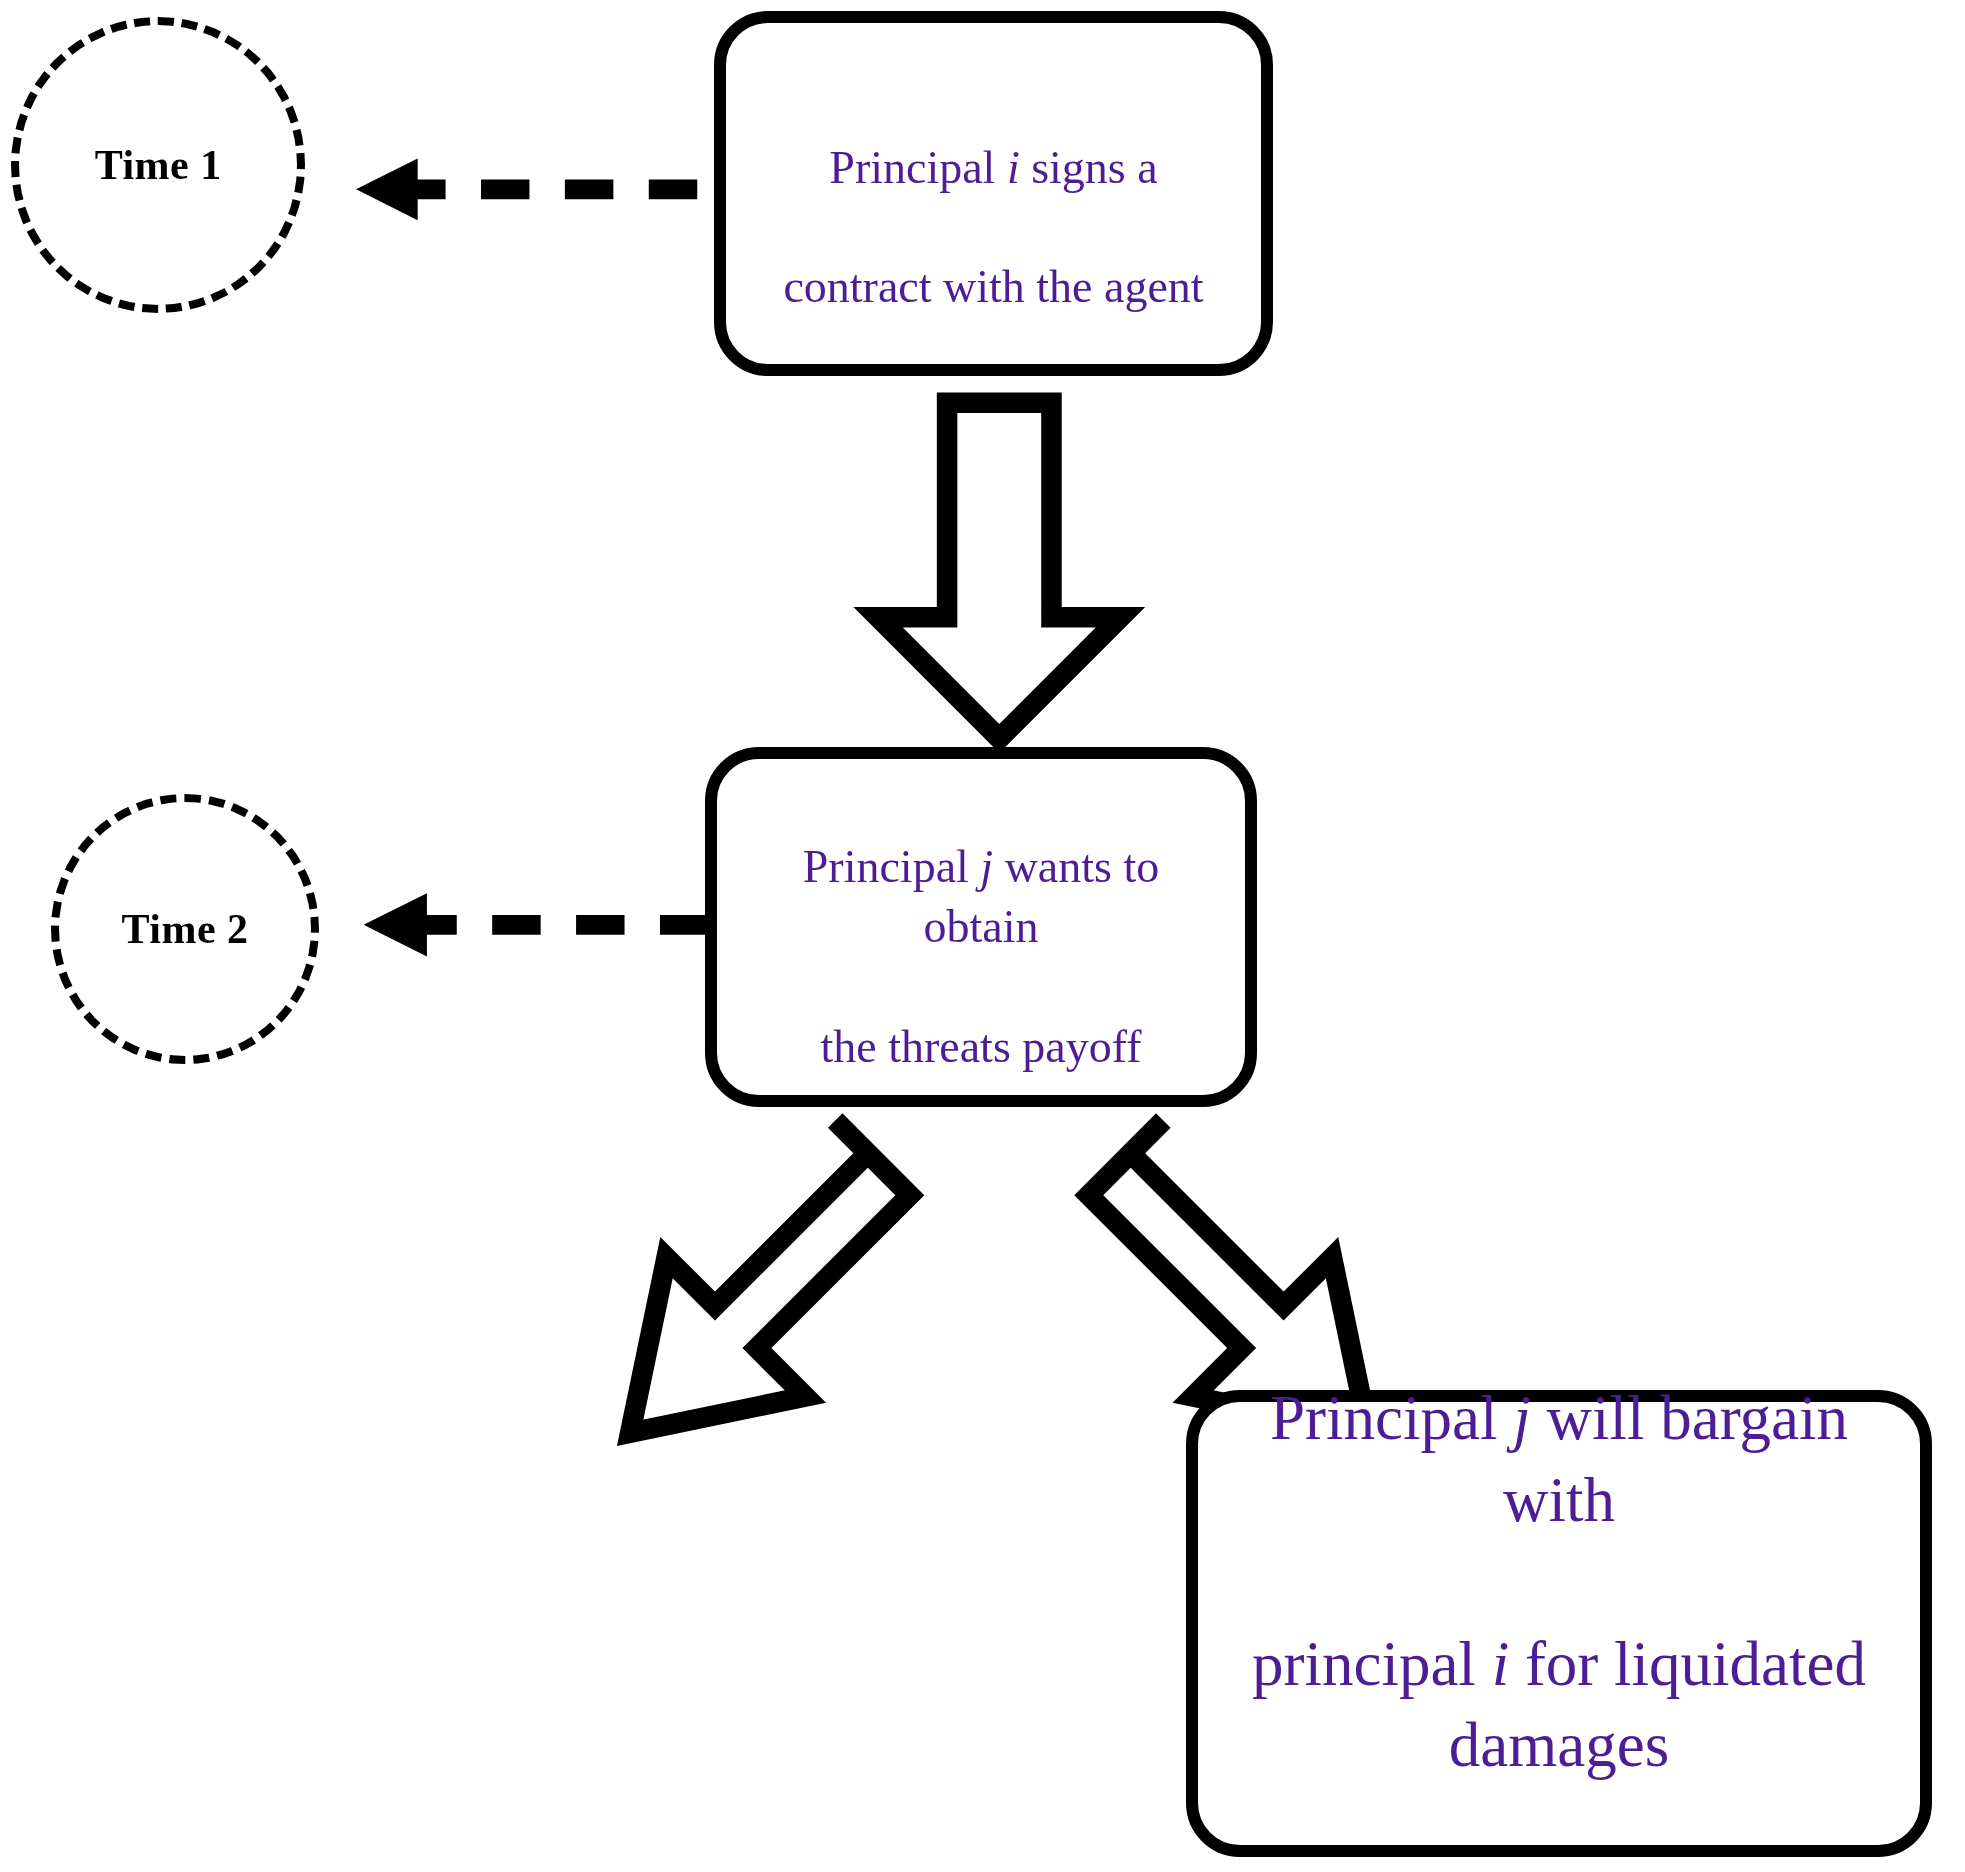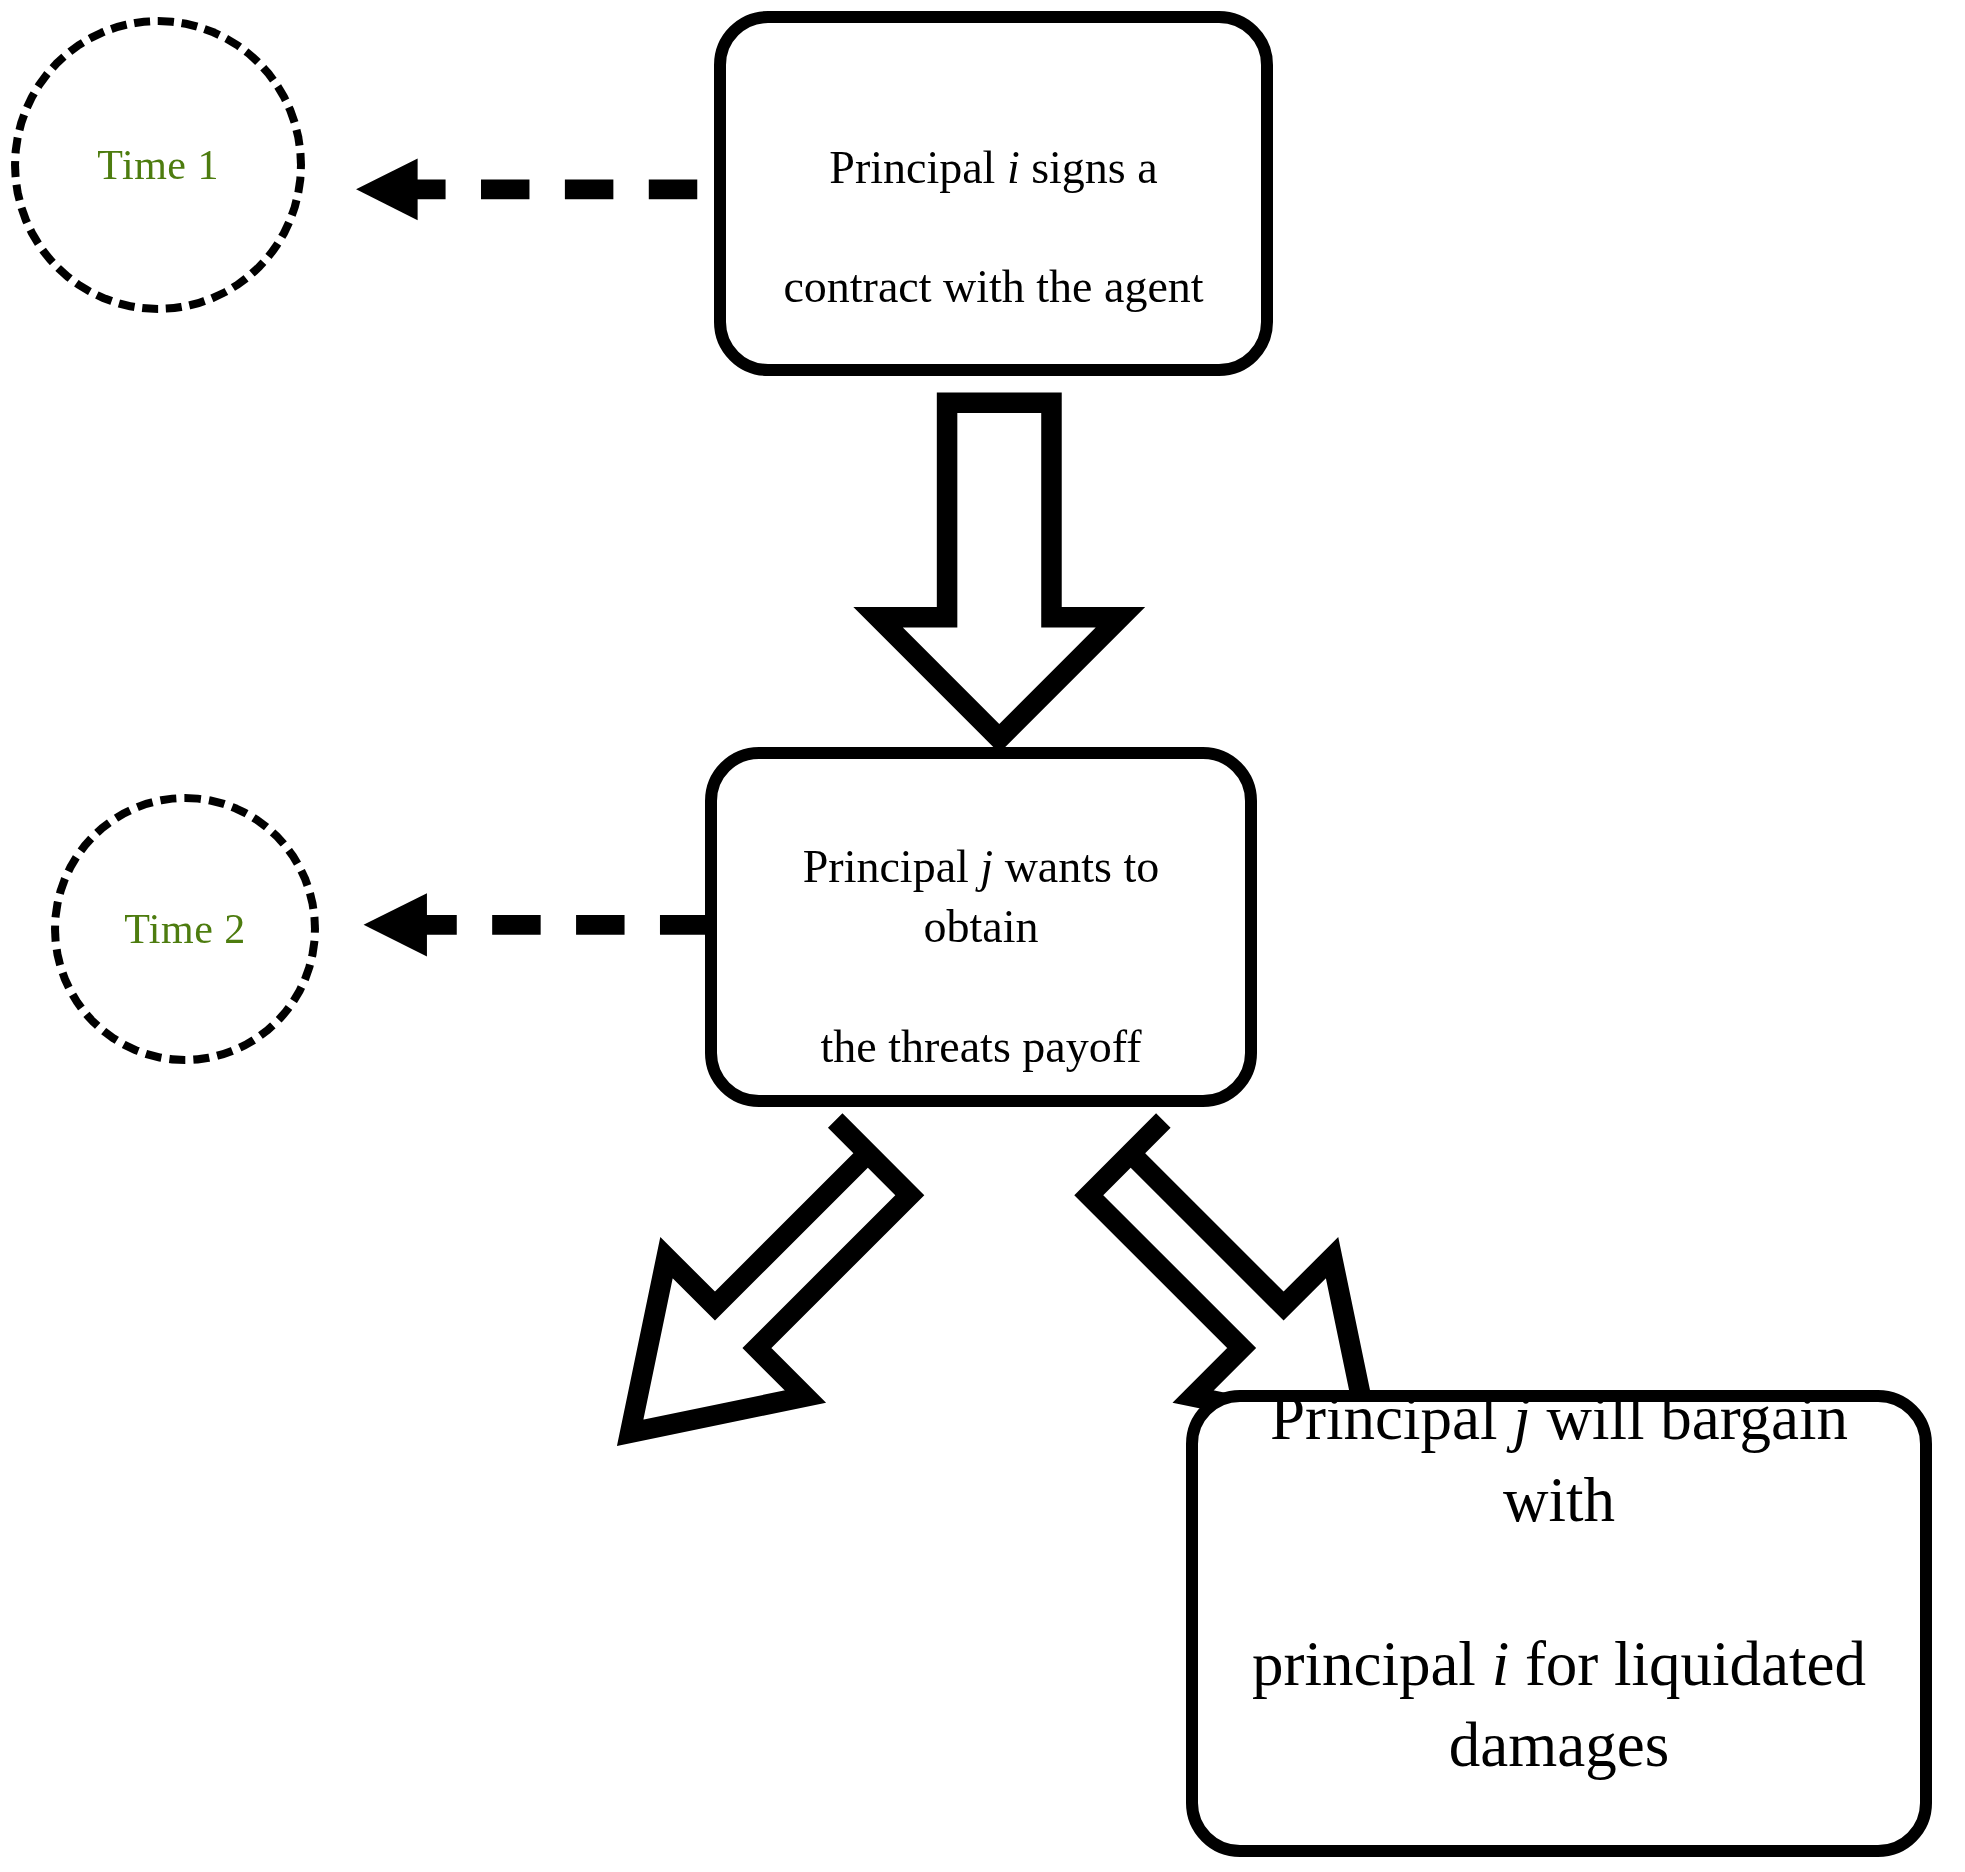--- a/index.html
+++ b/index.html
@@ -32,21 +32,21 @@
     border-radius: 54px;
     display: flex;
     align-items: center;
     justify-content: center;
     text-align: center;
     z-index: 5;
   }
   .node-text {
     font-size: 46px;
     line-height: 1.30;
-    color: #000000;
+    color: #4c1d95;
     padding: 0 24px;
     white-space: pre-line;
     font-family: Liberation Serif, serif;
   }
   .node-text em {
     font-style: italic;
   }
   
   #box-top      { left: 714px;  top: 11.2px;   width: 559px;  height: 365px; }
   #box-middle   { left: 697px;  top: 747px;  width: 552px;  height: 360px; margin-left: 8px; }
@@ -64,22 +64,22 @@
     border: 8.4px dashed #000000;
     border-radius: 50%;
     background: transparent;
     display: flex;
     align-items: center;
     justify-content: center;
     z-index: 5;
   }
   .time-label {
     font-size: 42px;
-    font-weight: normal;
-    color: #4d7c0f;
+    font-weight: bold;
+    color: #000000;
     letter-spacing: 0.5px;
   }
   #circle-time1 { left: 11.2px; top: 17px;  width: 294px; height: 296px; }
   #circle-time2 { left: 51px; top: 794px; width: 268px; height: 270px; }
 </style>
 </head>
 <body>
 
 <div id="stage">
 

